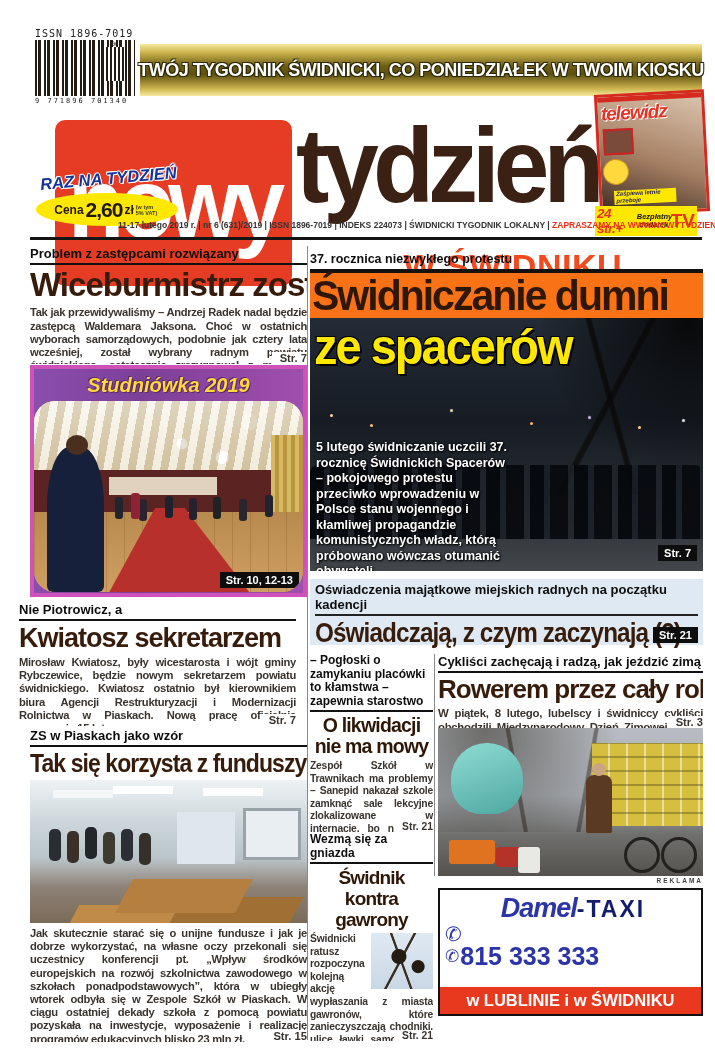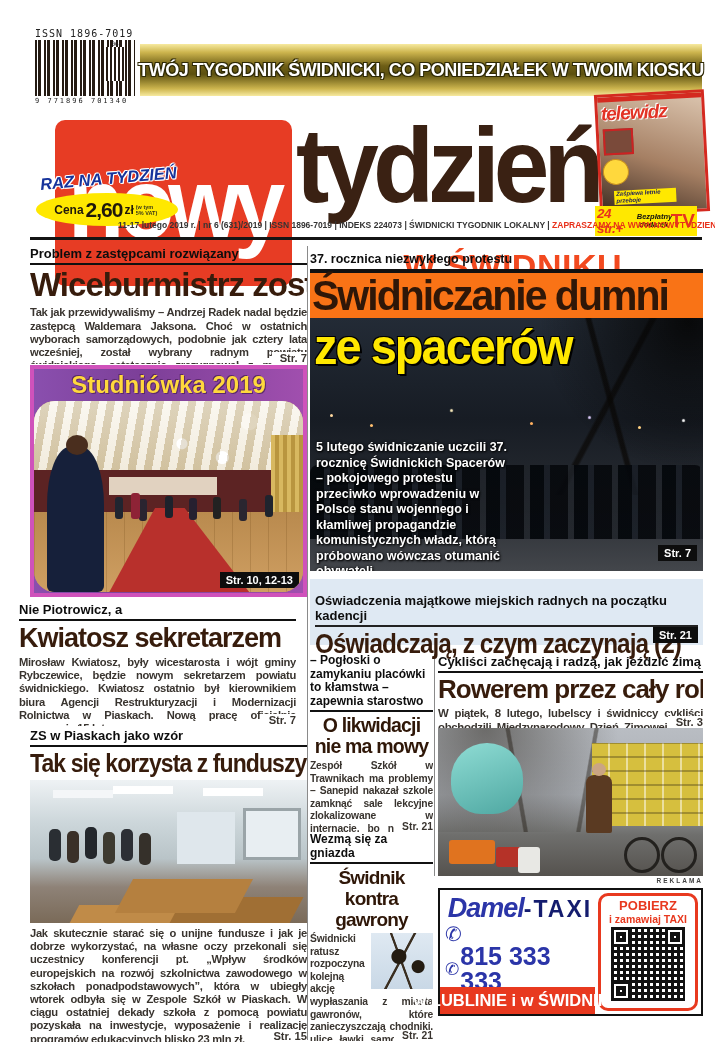--- a/index.html
+++ b/index.html
@@ -58,22 +58,22 @@
   .kicker{font-size:13px;font-weight:bold;color:#0d0d0d;border-bottom:2.5px solid #111;padding-bottom:2px;line-height:15px;}
   .head{font-weight:800;color:#371c0c;letter-spacing:-1px;line-height:1.04;margin-top:3px;white-space:nowrap;}
   .headwrap{white-space:normal;text-align:center;}
   .body{margin-top:4px;font-size:11.2px;line-height:13.2px;font-weight:bold;color:#39342f;text-align:justify;letter-spacing:-.3px;}
   .pref{position:absolute;right:0;bottom:0;font-weight:800;font-size:11.2px;color:#39342f;background:#fff;padding-left:8px;}
   .pbadge{position:absolute;background:#0d0d0d;color:#fff;font-size:11px;font-weight:bold;padding:1px 6px;line-height:14px;}
   .vdiv{position:absolute;width:1px;background:#8a8a8a;}
   
   .stud{position:absolute;left:30px;top:365px;width:277px;height:232px;border:4px solid #cf52bb;box-sizing:border-box;
       background:linear-gradient(90deg,#8a4fae,#7c3f98 40%,#a04fae);}
-  .stud .title{height:32px;display:flex;align-items:center;justify-content:center;font-size:24px;font-weight:800;
-      color:#ffd83d;letter-spacing:0;text-shadow:1px 1px 0 #5a2a6a,-1px -1px 0 #5a2a6a;}
+  .stud .title{height:32px;display:flex;align-items:center;justify-content:center;font-size:20px;font-weight:800;
+      font-style:italic;color:#ffd83d;letter-spacing:0;text-shadow:1px 1px 0 #5a2a6a,-1px -1px 0 #5a2a6a;}
   .stud .photo{position:relative;height:191px;overflow:hidden;background:#c9985c;border-radius:21px;}
   .stud .ceil{position:absolute;left:0;top:0;right:0;height:36%;
       background:repeating-linear-gradient(100deg,rgba(255,255,255,.55) 0 8px,rgba(170,150,110,.3) 8px 16px),
       radial-gradient(circle at 70% 82%,#fff 0 6px,transparent 7px),
       radial-gradient(circle at 80% 30%,#f6f0e0 0 8px,transparent 9px),
       radial-gradient(circle at 55% 62%,#fff 0 5px,transparent 6px),
       linear-gradient(180deg,#f5efdf,#e2d4b4);}
   .stud .wall{position:absolute;left:0;top:36%;right:0;height:22%;background:#5c2323;}
   .stud .banner{position:absolute;left:28%;top:40%;width:40%;height:9%;background:#efe6d2;opacity:.9;}
   .stud .curtain{position:absolute;right:0;top:18%;width:12%;height:52%;
@@ -106,21 +106,21 @@
   .nightphoto .crowd{position:absolute;left:0;right:0;bottom:32px;height:74px;filter:blur(.4px);
       background:repeating-linear-gradient(90deg,rgba(5,8,12,.95) 0 14px,rgba(25,30,38,.85) 14px 20px,rgba(8,10,14,.95) 20px 38px,rgba(32,36,42,.8) 38px 44px);
       border-radius:8px 8px 0 0;}
   .nightphoto .h2{position:absolute;left:4px;top:0;font-size:47px;font-weight:800;color:#ffe800;
       letter-spacing:-2px;white-space:nowrap;transform:scaleY(1.05);transform-origin:left top;
       text-shadow:2px 2px 0 #000,-1px -1px 0 #000,1px -1px 0 #000,-1px 1px 0 #000;}
   .nightphoto .ovl{position:absolute;left:6px;top:122px;width:196px;font-size:12.5px;line-height:15.5px;
       font-weight:bold;color:#fff;text-shadow:1px 1px 2px #000,0 0 3px #000;}
   
   .oswi{position:absolute;left:310px;top:579px;width:393px;height:66px;background:#dfe9f3;box-sizing:border-box;
-      padding:14px 5px;}
+      padding:3px 5px;}
   .oswi .kicker{border-bottom:2px solid #222;font-size:13px;}
   .oswi .head{font-size:27px;transform:scaleX(.9);transform-origin:left top;}
   
   .subk{font-size:12px;line-height:13.5px;font-weight:bold;color:#0d0d0d;border-bottom:2px solid #111;padding-bottom:2px;}
   .subh{font-size:19px;font-weight:800;color:#2f1708;letter-spacing:-.8px;line-height:21px;margin-top:3px;}
   .subb{margin-top:3px;font-size:10.3px;line-height:12.6px;font-weight:bold;color:#39342f;text-align:justify;letter-spacing:-.2px;}
   .nests{float:right;width:62px;height:56px;margin:0 0 2px 4px;
       background:radial-gradient(circle at 45% 42%,#241c12 0 7px,transparent 8px),
       radial-gradient(circle at 76% 60%,#241c12 0 6px,transparent 7px),
       linear-gradient(70deg,transparent 47%,#3a2e20 48% 50%,transparent 51%),
@@ -336,24 +336,15 @@
       </div>
       <div class="ph">
         <span class="picon">✆</span>
       </div>
       <div class="ph">
         <span class="picon" style="font-size:17px;">✆</span>
         <span class="num2">815 333 333</span>
       </div>
       <div class="band">w LUBLINIE i w ŚWIDNIKU</div>
     </div>
-    <div class="qrbox">
-      <div class="qr1">POBIERZ</div>
-      <div class="qr2">i zamawiaj TAXI</div>
-      <div class="qr">
-        <i class="tl"></i>
-        <i class="tr"></i>
-        <i class="bl"></i>
-      </div>
-    </div>
   </div>
 
 </div>
 
 </body></html>

